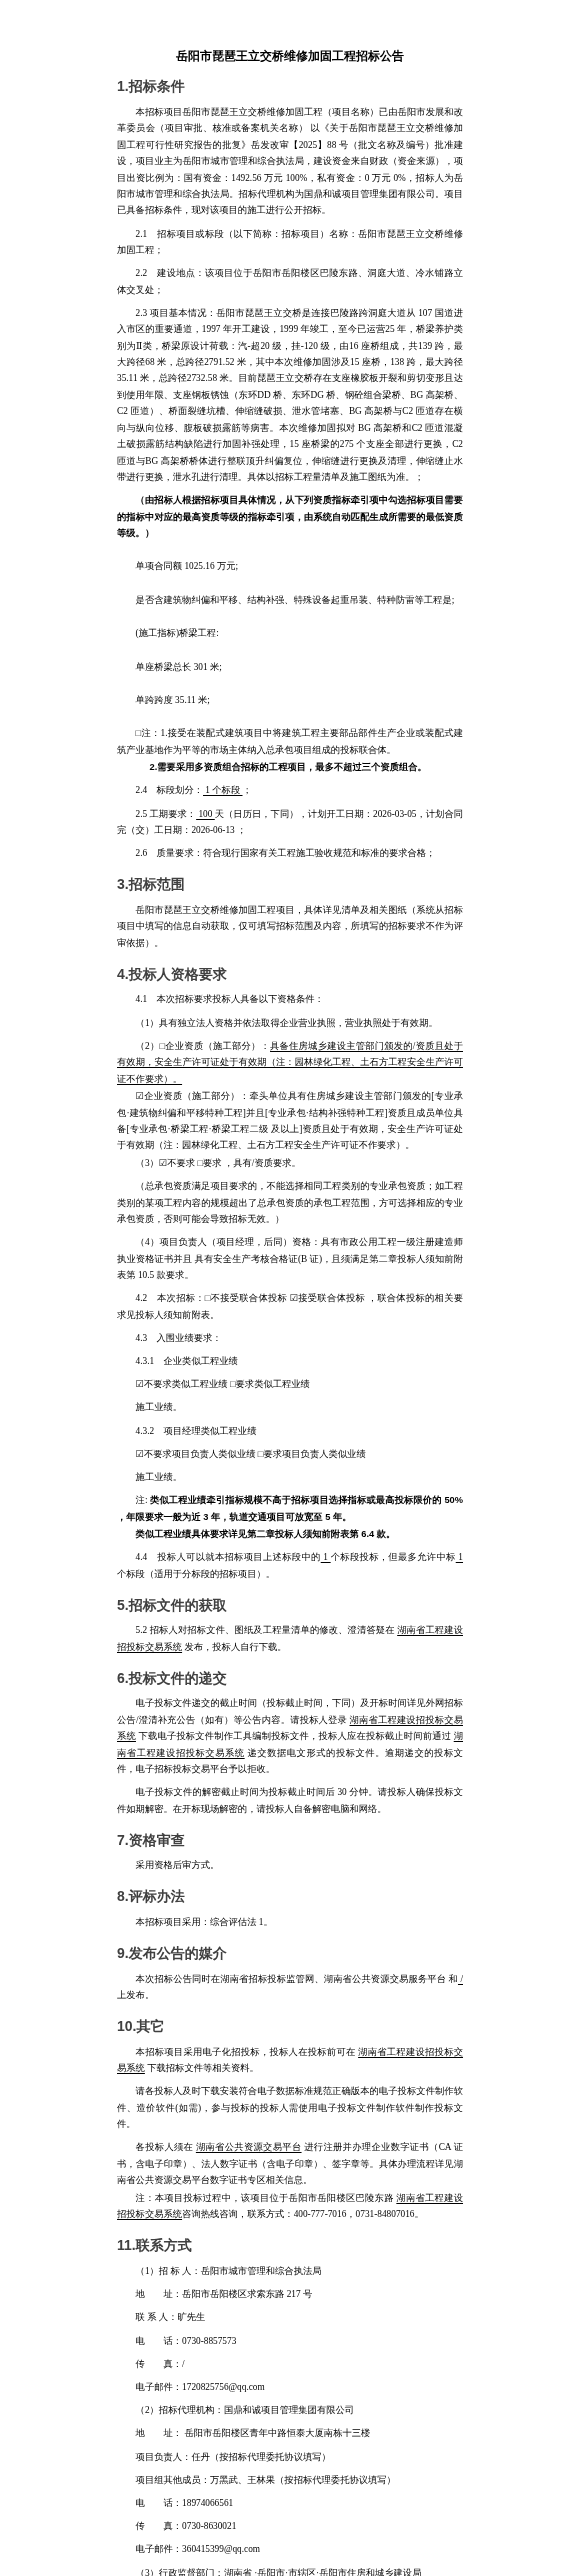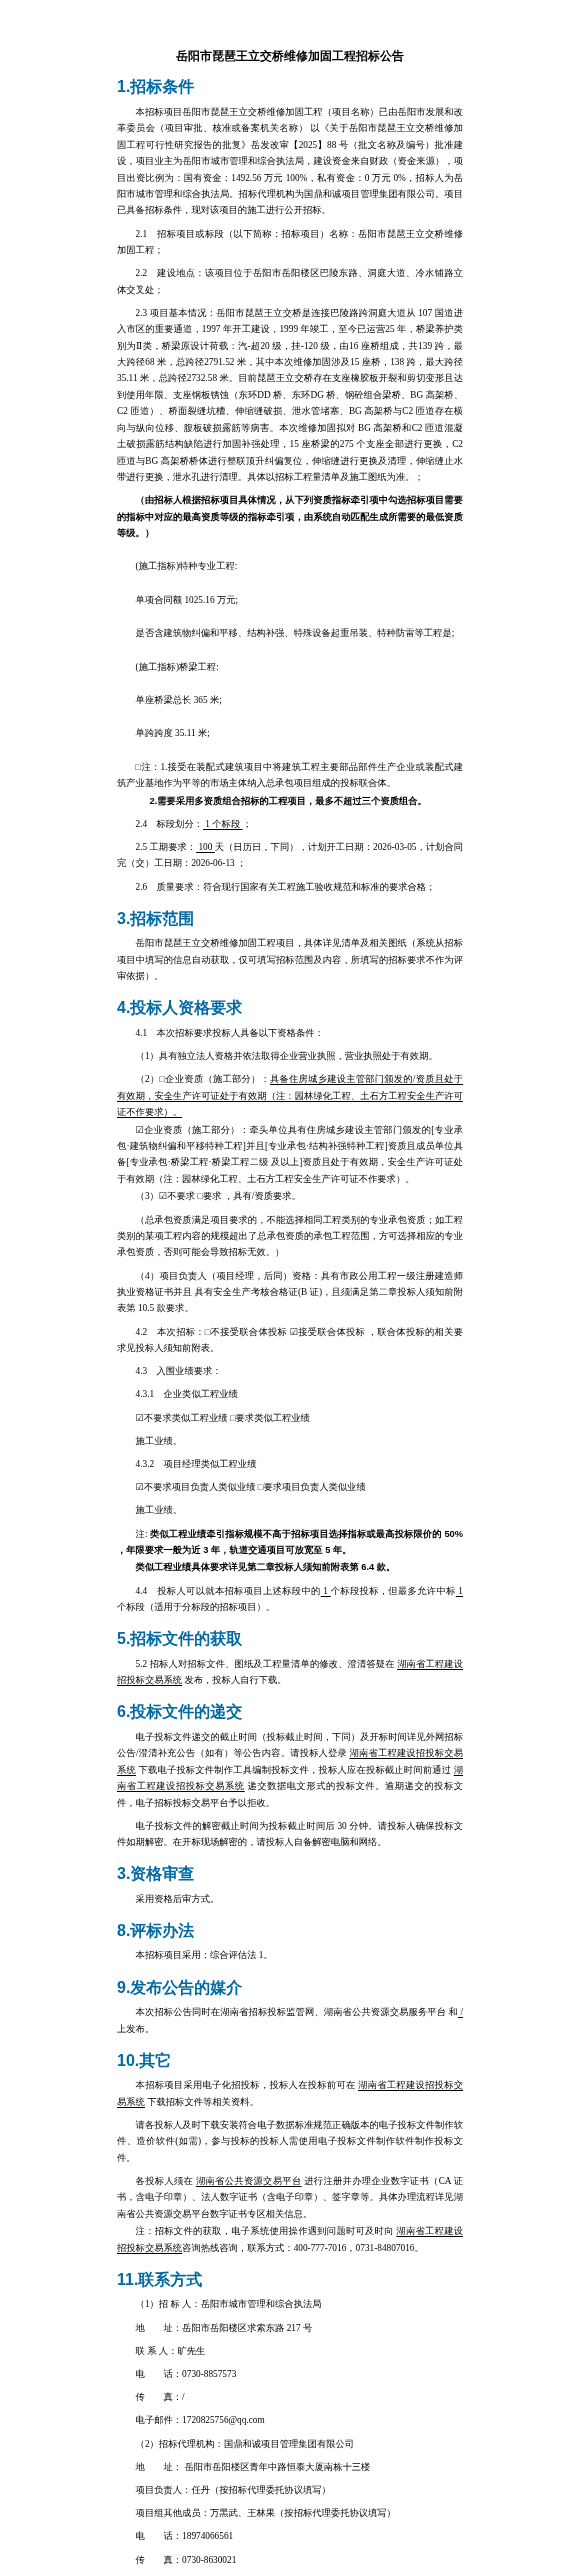--- a/index.html
+++ b/index.html
@@ -21,24 +21,24 @@
     text-align:center;
     font-family:"Liberation Sans","DejaVu Sans",sans-serif;
     font-weight:700;
     font-size:12px;
     line-height:14.7px;
     margin:0 0 5.7px 0;
   }
   h2.sec{
     font-family:"Liberation Sans","DejaVu Sans",sans-serif;
     font-weight:700;
-    font-size:16px;
+    font-size:14px;
     line-height:17.6px;
     margin:14.7px 0 8px 0;
-    color:#0369a1;
+    color:#404040;
   }
   p.doc-p{
     margin:6.8px 0;
     text-indent:2em;
     text-align:justify;
   }
   p.tight{margin:1.1px 0;}
   p.gap-lg{margin:17px 0;}
   .b{
     font-weight:700;
@@ -58,25 +58,24 @@
 
   <div class="doc-title">岳阳市琵琶王立交桥维修加固工程招标公告</div>
 
   <h2 class="sec">1.招标条件</h2>
   <p class="doc-p">本招标项目岳阳市琵琶王立交桥维修加固工程（项目名称）已由岳阳市发展和改革委员会（项目审批、核准或备案机关名称） 以《关于岳阳市琵琶王立交桥维修加固工程可行性研究报告的批复》岳发改审【2025】88 号（批文名称及编号）批准建设，项目业主为岳阳市城市管理和综合执法局，建设资金来自财政（资金来源），项目出资比例为：国有资金：1492.56 万元 100%，私有资金：0 万元 0%，招标人为岳阳市城市管理和综合执法局。招标代理机构为国鼎和诚项目管理集团有限公司。项目已具备招标条件，现对该项目的施工进行公开招标。</p>
 
   <p class="doc-p">2.1　招标项目或标段（以下简称：招标项目）名称：岳阳市琵琶王立交桥维修加固工程；</p>
   <p class="doc-p">2.2　建设地点：该项目位于岳阳市岳阳楼区巴陵东路、洞庭大道、冷水铺路立体交叉处；</p>
   <p class="doc-p">2.3 项目基本情况：岳阳市琵琶王立交桥是连接巴陵路跨洞庭大道从 107 国道进入市区的重要通道，1997 年开工建设，1999 年竣工，至今已运营25 年，桥梁养护类别为Ⅱ类，桥梁原设计荷载：汽-超20 级，挂-120 级，由16 座桥组成，共139 跨，最大跨径68 米，总跨径2791.52 米，其中本次维修加固涉及15 座桥，138 跨，最大跨径35.11 米，总跨径2732.58 米。目前琵琶王立交桥存在支座橡胶板开裂和剪切变形且达到使用年限、支座钢板锈蚀（东环DD 桥、东环DG 桥、钢砼组合梁桥、BG 高架桥、C2 匝道）、桥面裂缝坑槽、伸缩缝破损、泄水管堵塞、BG 高架桥与C2 匝道存在横向与纵向位移、腹板破损露筋等病害。本次维修加固拟对 BG 高架桥和C2 匝道混凝土破损露筋结构缺陷进行加固补强处理，15 座桥梁的275 个支座全部进行更换，C2 匝道与BG 高架桥桥体进行整联顶升纠偏复位，伸缩缝进行更换及清理，伸缩缝止水带进行更换，泄水孔进行清理。具体以招标工程量清单及施工图纸为准。；</p>
   <p class="doc-p b">（由招标人根据招标项目具体情况，从下列资质指标牵引项中勾选招标项目需要的指标中对应的最高资质等级的指标牵引项，由系统自动匹配生成所需要的最低资质等级。）</p>
-  <p class="doc-p gap-lg">(施工指标)特种专业工程:</p>
   <p class="doc-p gap-lg">单项合同额 1025.16 万元;</p>
   <p class="doc-p gap-lg">是否含建筑物纠偏和平移、结构补强、特殊设备起重吊装、特种防雷等工程是;</p>
   <p class="doc-p gap-lg">(施工指标)桥梁工程:</p>
-  <p class="doc-p gap-lg">单座桥梁总长 365  米;</p>
+  <p class="doc-p gap-lg">单座桥梁总长 301  米;</p>
   <p class="doc-p gap-lg">单跨跨度 35.11  米;</p>
   <p class="doc-p tight">□注：1.接受在装配式建筑项目中将建筑工程主要部品部件生产企业或装配式建筑产业基地作为平等的市场主体纳入总承包项目组成的投标联合体。</p>
   <p class="doc-p tight note2 b">2.需要采用多资质组合招标的工程项目，最多不超过三个资质组合。</p>
   <p class="doc-p">
     <span>2.4　标段划分：</span><span class="u"> 1 个标段 </span><span>；</span>
   </p>
   <p class="doc-p">
     <span>2.5 工期要求：</span><span class="u"> 100 </span><span>天（日历日，下同），计划开工日期：2026-03-05，计划合同完（交）工日期：2026-06-13 ；</span>
   </p>
   <p class="doc-p">2.6　质量要求：符合现行国家有关工程施工验收规范和标准的要求合格；</p>
@@ -114,41 +113,41 @@
   <p class="doc-p">
     <span>5.2 招标人对招标文件、图纸及工程量清单的修改、澄清答疑在 </span><span class="u">湖南省工程建设招投标交易系统</span><span> 发布，投标人自行下载。</span>
   </p>
 
   <h2 class="sec">6.投标文件的递交</h2>
   <p class="doc-p">
     <span>电子投标文件递交的截止时间（投标截止时间，下同）及开标时间详见外网招标公告/澄清补充公告（如有）等公告内容。请投标人登录 </span><span class="u">湖南省工程建设招投标交易系统</span><span> 下载电子投标文件制作工具编制投标文件，投标人应在投标截止时间前通过 </span><span class="u">湖南省工程建设招投标交易系统</span><span> 递交数据电文形式的投标文件。逾期递交的投标文件，电子招标投标交易平台予以拒收。</span>
   </p>
   <p class="doc-p tight">电子投标文件的解密截止时间为投标截止时间后 30 分钟。请投标人确保投标文件如期解密。在开标现场解密的，请投标人自备解密电脑和网络。</p>
 
-  <h2 class="sec">3.资格审查</h2>
+  <h2 class="sec">7.资格审查</h2>
   <p class="doc-p">采用资格后审方式。</p>
 
   <h2 class="sec">8.评标办法</h2>
   <p class="doc-p">本招标项目采用：综合评估法 1。</p>
 
   <h2 class="sec">9.发布公告的媒介</h2>
   <p class="doc-p">
     <span>本次招标公告同时在湖南省招标投标监管网、湖南省公共资源交易服务平台 和</span><span class="u"> / </span><span>上发布。</span>
   </p>
 
   <h2 class="sec">10.其它</h2>
   <p class="doc-p">
     <span>本招标项目采用电子化招投标，投标人在投标前可在 </span><span class="u">湖南省工程建设招投标交易系统</span><span> 下载招标文件等相关资料。</span>
   </p>
   <p class="doc-p">请各投标人及时下载安装符合电子数据标准规范正确版本的电子投标文件制作软件、造价软件(如需)，参与投标的投标人需使用电子投标文件制作软件制作投标文件。</p>
   <p class="doc-p tight">
     <span>各投标人须在 </span><span class="u">湖南省公共资源交易平台</span><span> 进行注册并办理企业数字证书（CA 证书，含电子印章）、法人数字证书（含电子印章）、签字章等。具体办理流程详见湖南省公共资源交易平台数字证书专区相关信息。</span>
   </p>
   <p class="doc-p tight">
-    <span>注：招标文件的获取，电子系统使用操作遇到问题时可及时向 </span><span class="u">湖南省工程建设招投标交易系统</span><span>咨询热线咨询，联系方式：400-777-7016，0731-84807016。</span>
+    <span>注：本项目投标过程中，该项目位于岳阳市岳阳楼区巴陵东路 </span><span class="u">湖南省工程建设招投标交易系统</span><span>咨询热线咨询，联系方式：400-777-7016，0731-84807016。</span>
   </p>
 
   <h2 class="sec">11.联系方式</h2>
   <p class="doc-p contact-line">（1）招 标 人：岳阳市城市管理和综合执法局</p>
   <p class="doc-p contact-line">地　　址：岳阳市岳阳楼区求索东路 217 号</p>
   <p class="doc-p contact-line">联 系 人：旷先生</p>
   <p class="doc-p contact-line">电　　话：0730-8857573</p>
   <p class="doc-p contact-line">传　　真：/</p>
   <p class="doc-p contact-line">电子邮件：1720825756@qq.com</p>
   <p class="doc-p contact-line">（2）招标代理机构：国鼎和诚项目管理集团有限公司</p>

